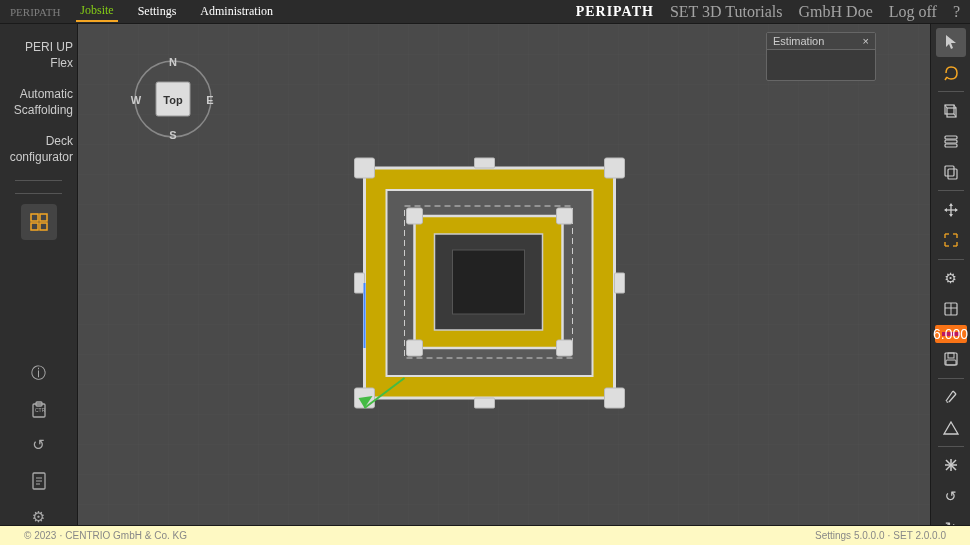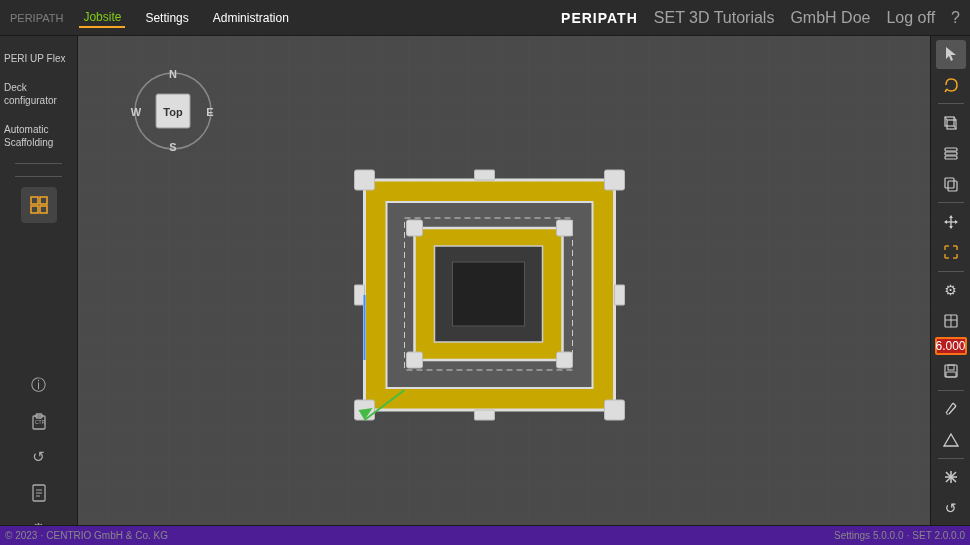--- a/index.html
+++ b/index.html
@@ -8,27 +8,28 @@
       height: 545px;
       overflow: hidden;
       font-family: Arial, sans-serif;
       font-size: 12px;
       background: #3a3a3a;
     }
 
     
     #topbar {
       width: 100%;
-      height: 36px;
+      height: 24px;
       background: #2b2b2b;
       display: flex;
       align-items: center;
       justify-content: space-between;
       padding: 0 10px;
       border-bottom: 1px solid #1a1a1a;
+      font-family: Liberation Serif, serif;
     }
     #topbar-left {
       display: flex;
       align-items: center;
       gap: 16px;
     }
     .nav-item {
       color: #ffffff;
       font-size: 12px;
       cursor: pointer;
@@ -69,23 +70,23 @@
       background: #2e2e2e;
       border-right: 1px solid #1a1a1a;
       display: flex;
       flex-direction: column;
       align-items: center;
       padding-top: 8px;
     }
     .sidebar-item {
       width: 100%;
       padding: 8px 4px;
-      text-align: left;
+      text-align: right;
       color: #ccc;
-      font-size: 10px;
+      font-size: 12px;
       cursor: pointer;
       line-height: 1.3;
     }
     .sidebar-divider {
       width: 60%;
       height: 1px;
       background: #555;
       margin: 6px auto;
     }
     .sidebar-icon-btn {
@@ -219,41 +220,41 @@
     }
     .tool-divider {
       width: 26px;
       height: 1px;
       background: #555;
       margin: 2px 0;
     }
     .tool-value-box {
       width: 32px;
       height: 18px;
-      background: #b91c1c;
-      border: 2px solid #f97316;
+      background: #be185d;
+      border: 7px solid #f97316;
       border-radius: 2px;
       display: flex;
       align-items: center;
       justify-content: center;
       color: #fff;
-      font-size: 12px;
+      font-size: 14px;
     }
 
     
     #bottombar {
       position: absolute;
       bottom: 0;
       width: 100%;
       height: 20px;
-      background: #4c1d95;
+      background: #fef9c3;
       display: flex;
       align-items: center;
       justify-content: space-between;
-      padding: 0 5px;
+      padding: 0 24px;
       border-top: 1px solid #1a1a1a;
     }
     .bottom-text {
       color: #888;
       font-size: 10px;
     }
   </style>
 </head>
 <body>
 
@@ -270,22 +271,22 @@
     <span class="top-link">GmbH Doe</span>
     <span class="top-link">Log off</span>
     <span class="top-link">?</span>
   </div>
 </div>
 
 <div id="main">
 
   <div id="sidebar">
     <div class="sidebar-item">PERI UP Flex</div>
+    <div class="sidebar-item">Automatic Scaffolding</div>
     <div class="sidebar-item">Deck configurator</div>
-    <div class="sidebar-item">Automatic Scaffolding</div>
     <div class="sidebar-divider"></div>
     <div class="sidebar-divider"></div>
     <div class="sidebar-icon-btn">
       <svg width="20" height="20" viewBox="0 0 20 20">
         <rect x="2" y="2" width="7" height="7" fill="none" stroke="#f5a623" stroke-width="1.5"></rect>
         <rect x="11" y="2" width="7" height="7" fill="none" stroke="#f5a623" stroke-width="1.5"></rect>
         <rect x="2" y="11" width="7" height="7" fill="none" stroke="#f5a623" stroke-width="1.5"></rect>
         <rect x="11" y="11" width="7" height="7" fill="none" stroke="#f5a623" stroke-width="1.5"></rect>
       </svg>
     </div>
@@ -321,20 +322,27 @@
         <rect x="28" y="28" width="34" height="34" rx="2" fill="#ddd" stroke="#999" stroke-width="1"></rect>
         <text x="45" y="50" text-anchor="middle" fill="#333" font-size="11" font-weight="bold">Top</text>
 
         <text x="45" y="12" text-anchor="middle" fill="#ccc" font-size="11" font-weight="bold">N</text>
         <text x="45" y="85" text-anchor="middle" fill="#ccc" font-size="11" font-weight="bold">S</text>
         <text x="82" y="50" text-anchor="middle" fill="#ccc" font-size="11" font-weight="bold">E</text>
         <text x="8" y="50" text-anchor="middle" fill="#ccc" font-size="11" font-weight="bold">W</text>
       </svg>
     </div>
 
+    <div id="estimation-box">
+      <div id="estimation-header">
+        <span>Estimation</span>
+        <span id="estimation-close">×</span>
+      </div>
+      <div id="estimation-content"></div>
+    </div>
 
     <svg id="scaffold-svg" width="290" height="270" viewBox="0 0 290 270">
 
       <rect x="20" y="20" width="250" height="230" fill="#c8a800" stroke="none"></rect>
 
       <rect x="42" y="42" width="206" height="186" fill="#5a5a5a" stroke="none"></rect>
 
       <rect x="20" y="20" width="250" height="230" fill="none" stroke="#ddd" stroke-width="3"></rect>
 
       <rect x="10" y="10" width="20" height="20" rx="2" fill="#ddd" stroke="#bbb" stroke-width="1"></rect>

